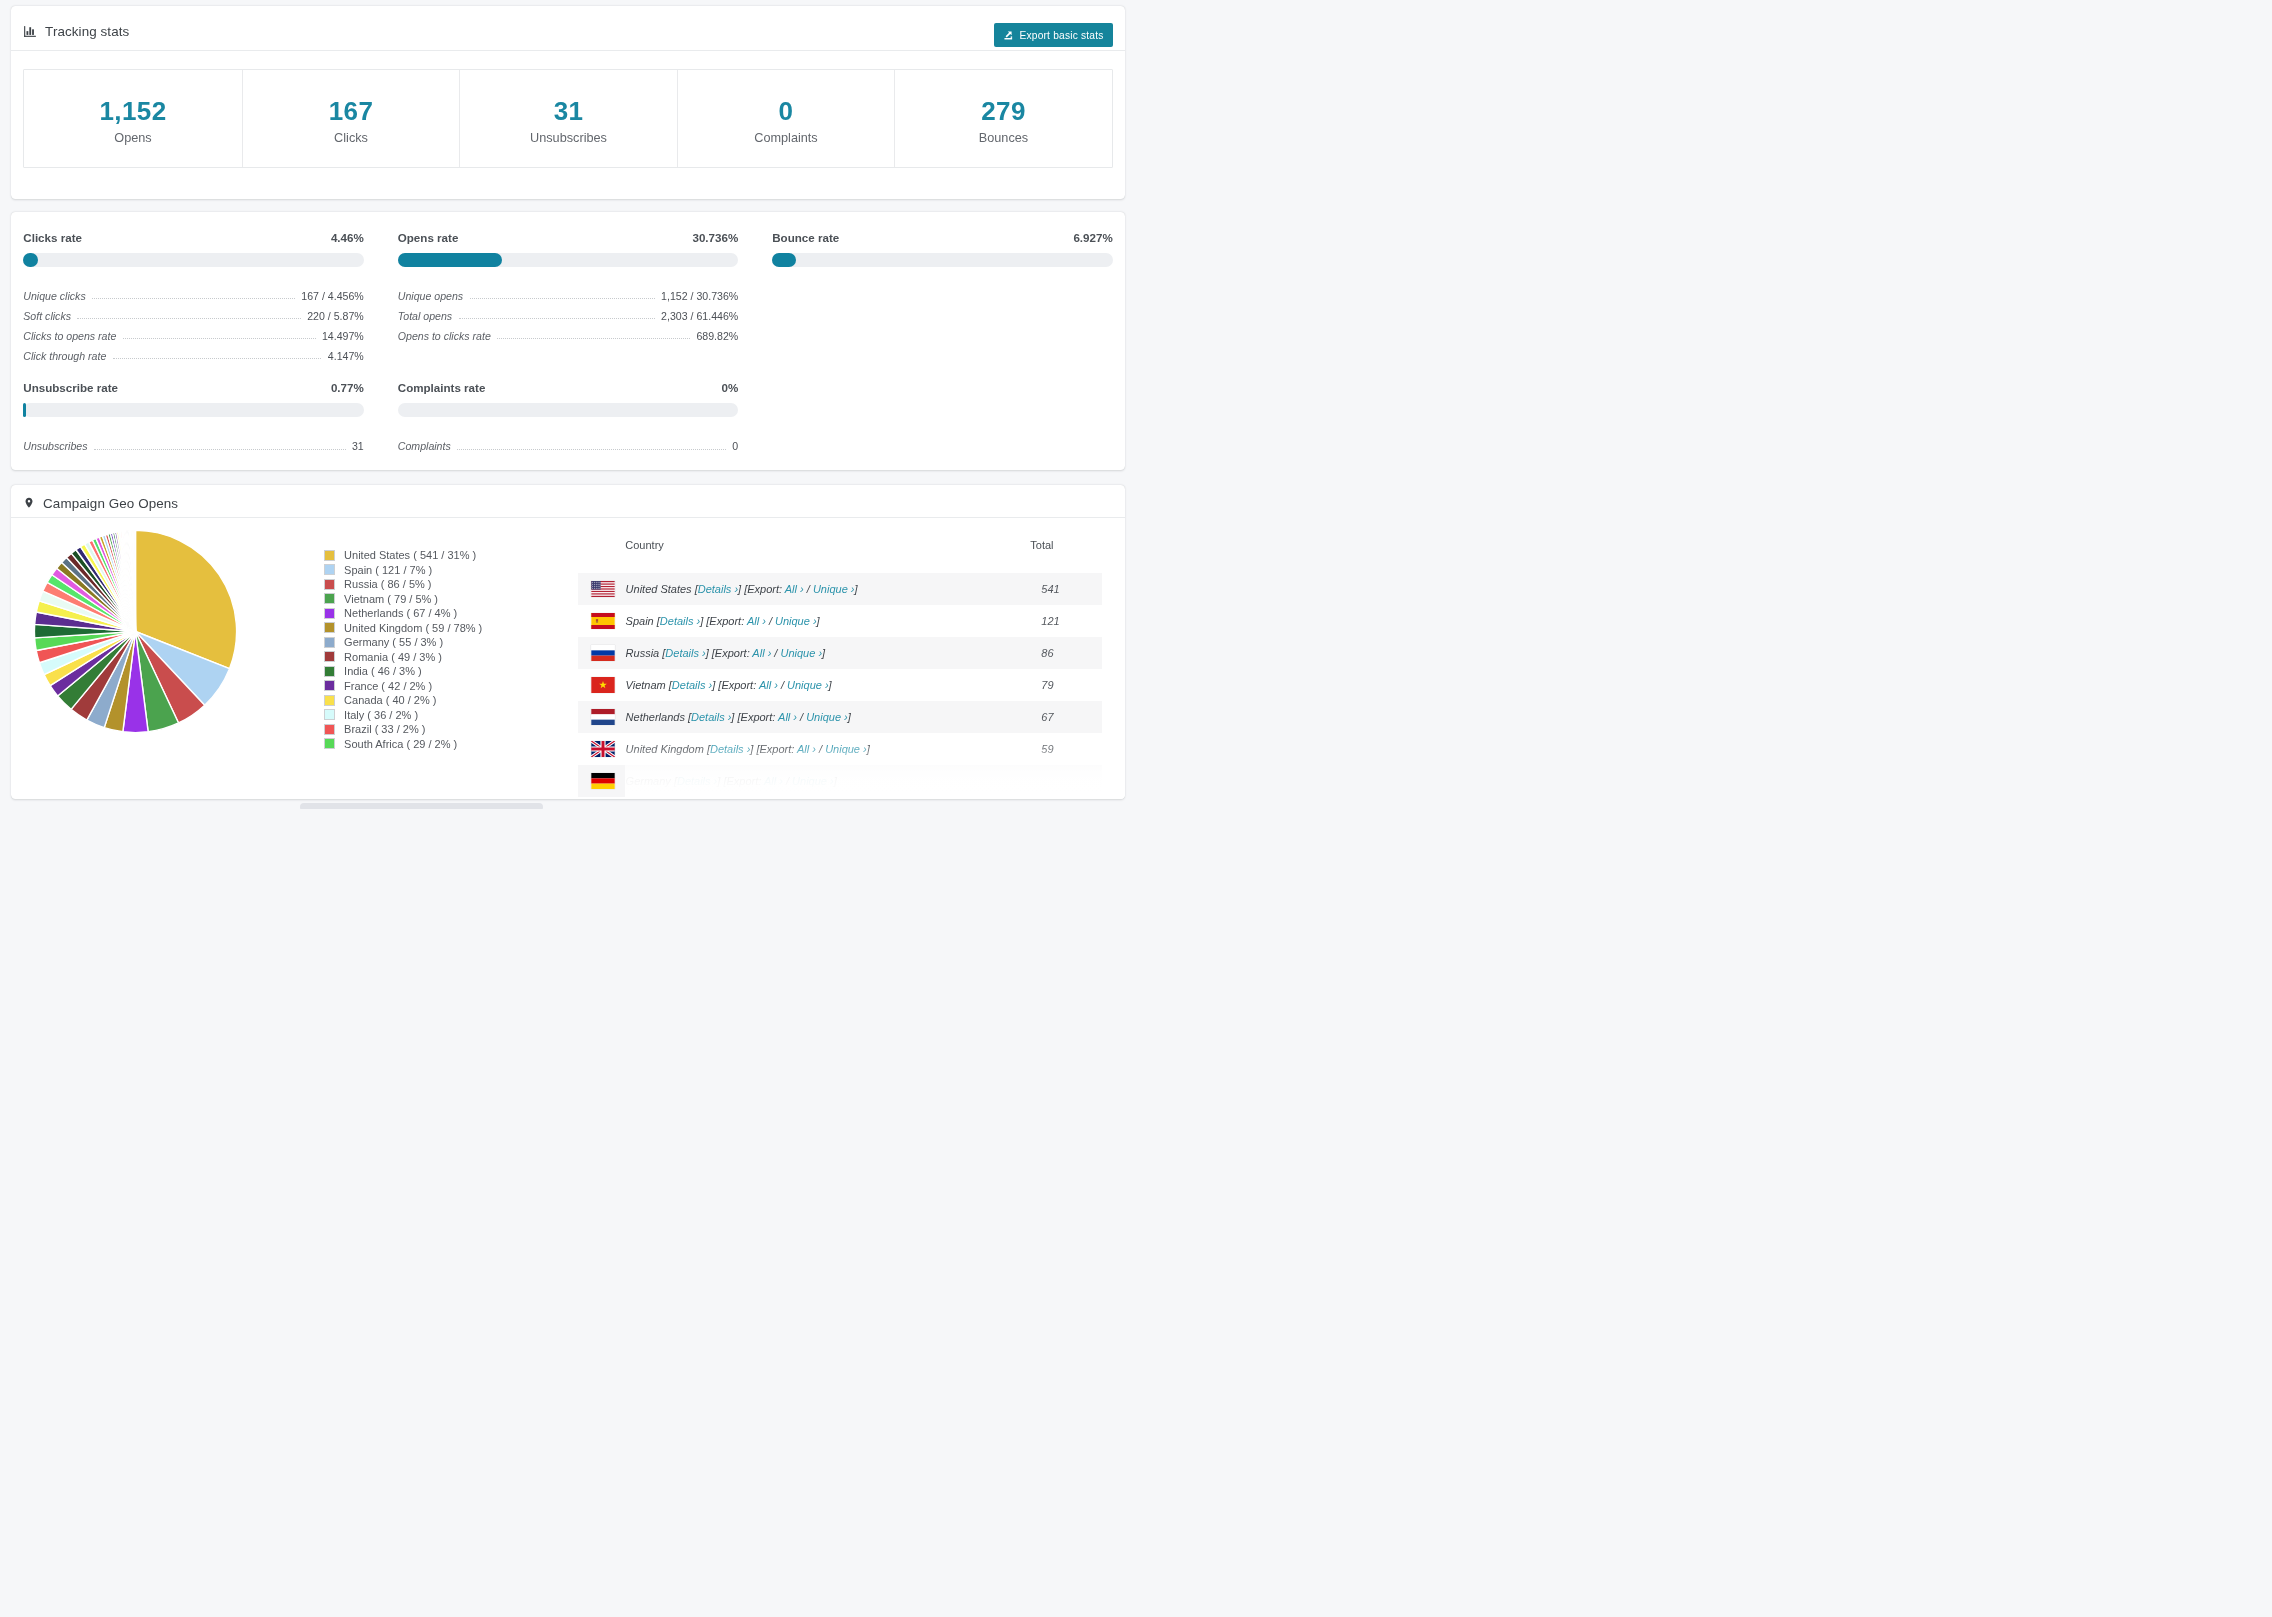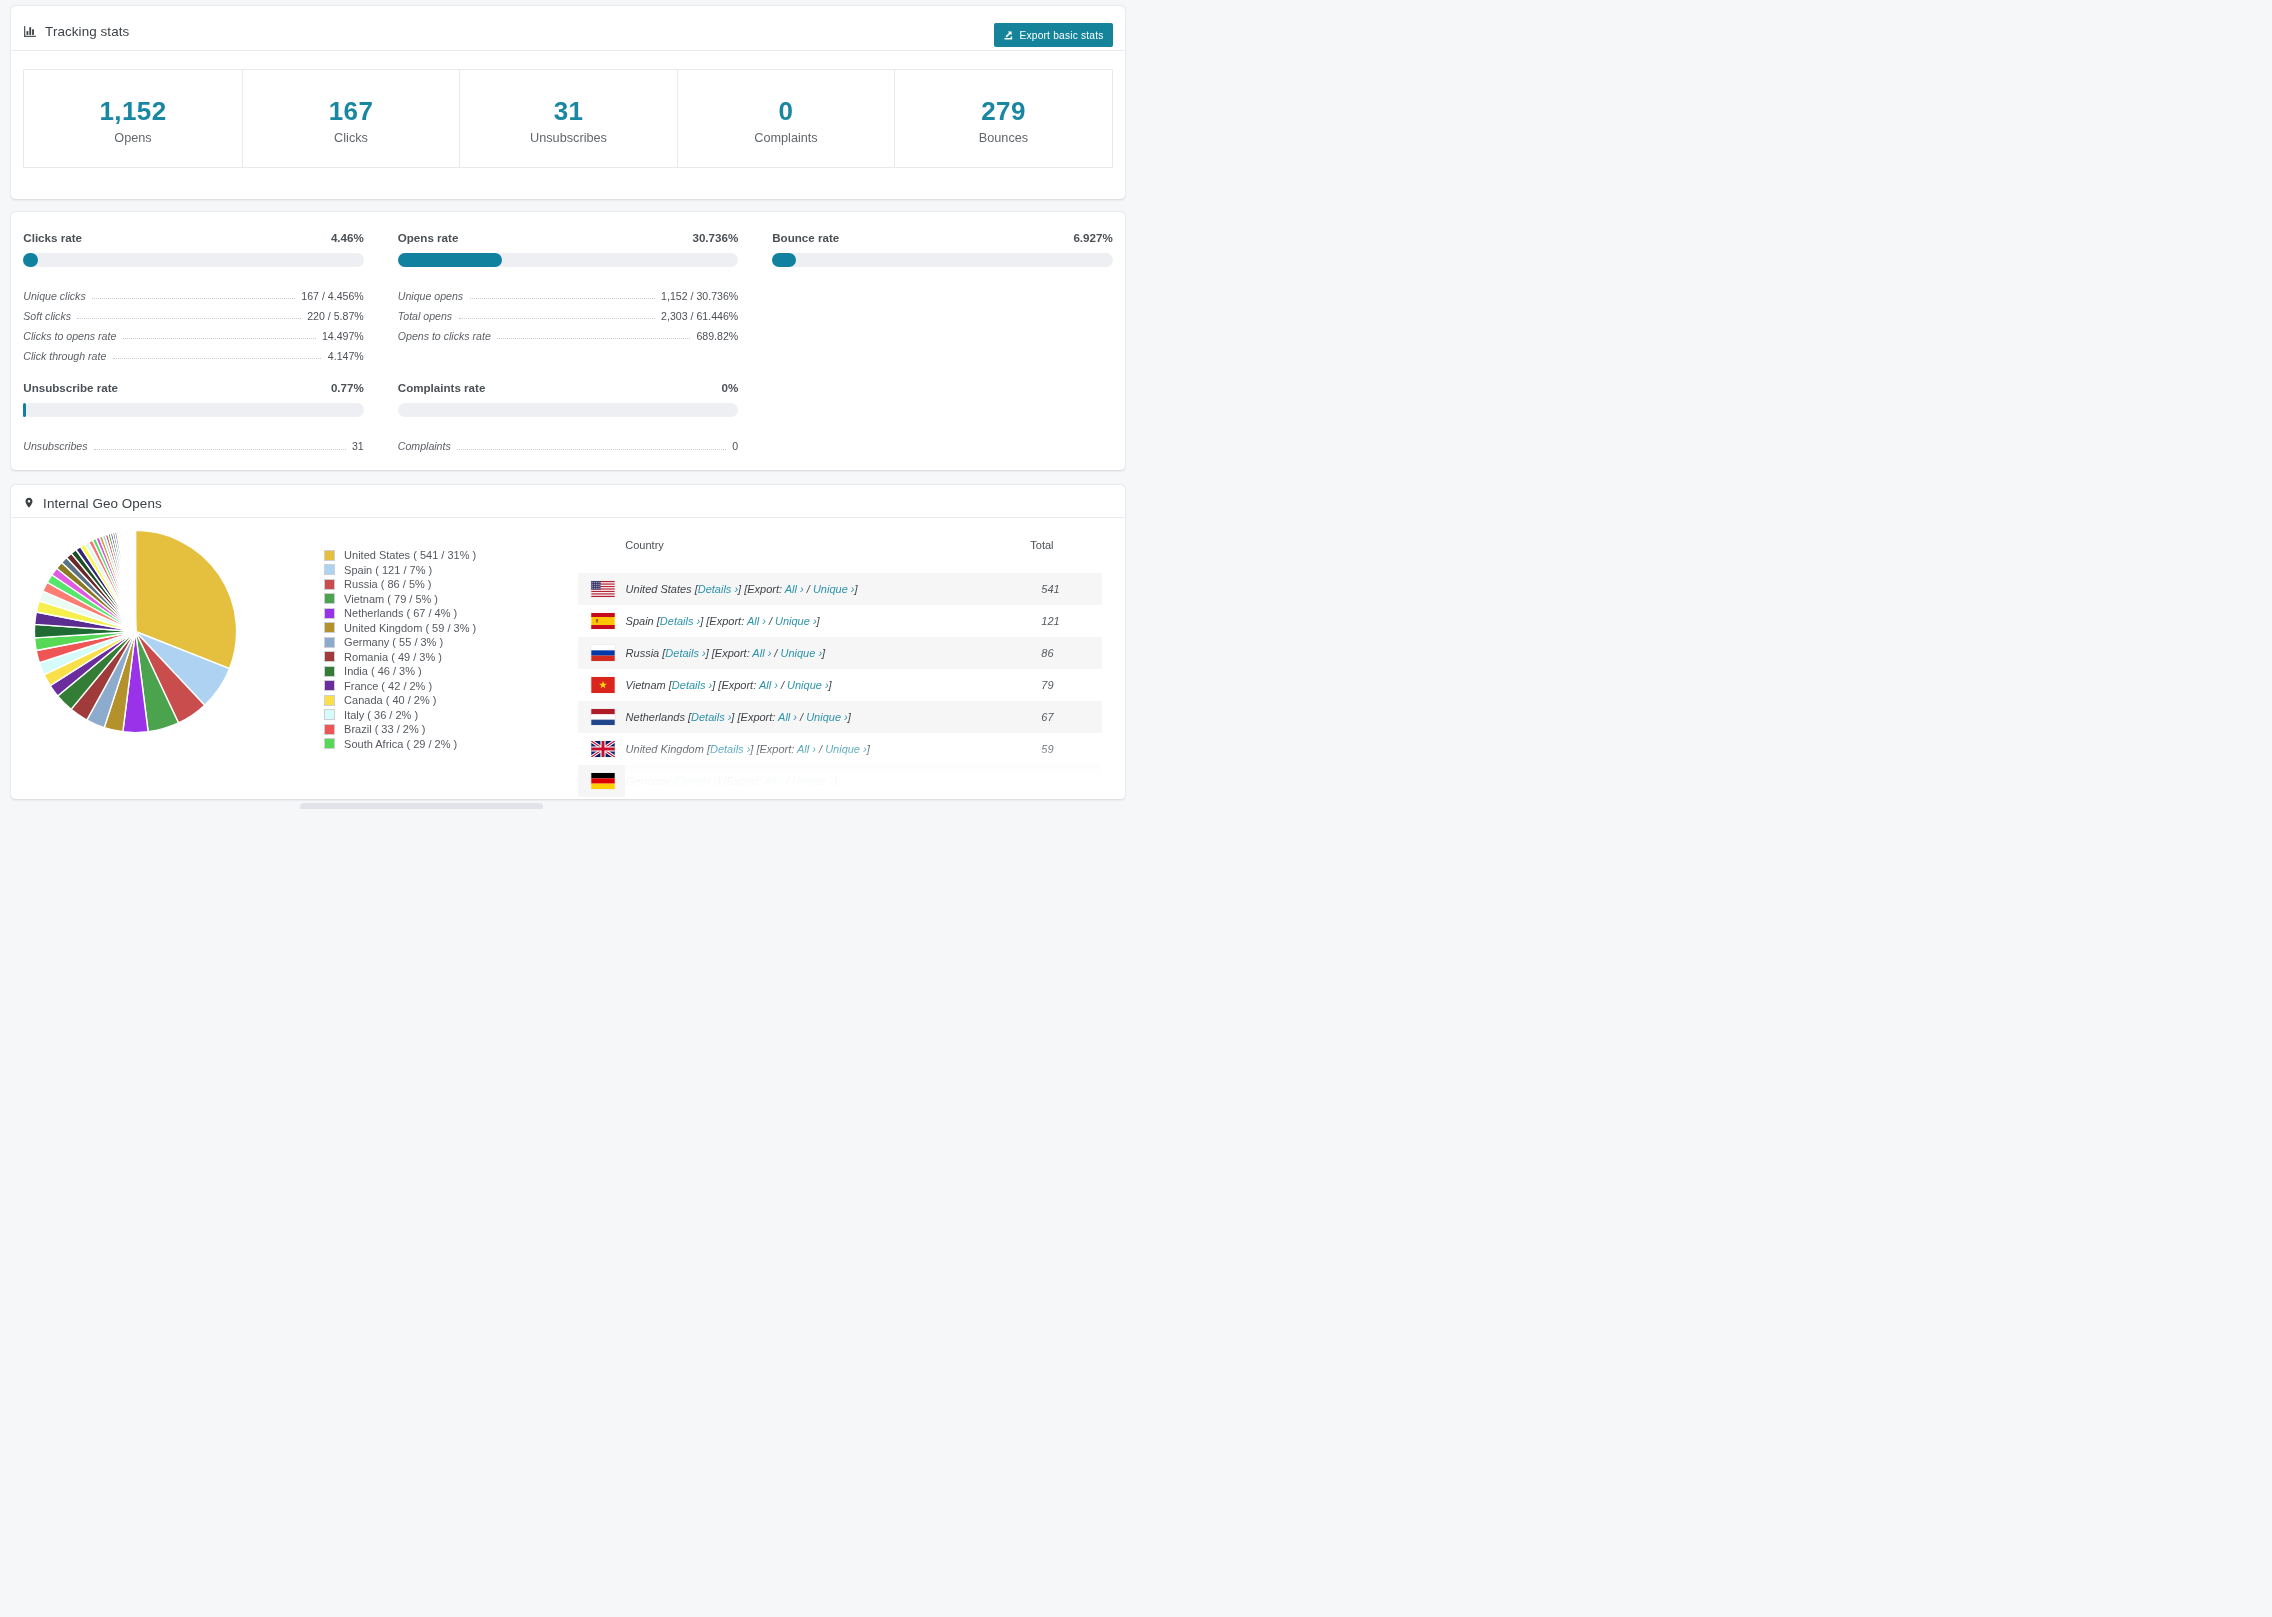--- a/index.html
+++ b/index.html
@@ -236,21 +236,21 @@
     </div>
 </div>
 
 <div class="card" id="card-geo">
   <div class="card-header">
     <span class="title-icon">
       <svg width="12" height="15.5" viewBox="0 0 24 24">
         <path fill="#3d4247" d="M12 2C8.13 2 5 5.13 5 8.99c0 5.25 7 13 7 13s7-7.75 7-13C19 5.13 15.87 2 12 2zm0 9.5a2.5 2.5 0 1 1 0-5 2.5 2.5 0 0 1 0 5z"></path>
       </svg>
     </span>
-    <span class="card-title">Internal Geo Opens</span>
+    <span class="card-title">Campaign Geo Opens</span>
   </div>
   <hr class="hdr-divider">
   <div class="geo-body">
     <div class="pie-wrap">
       <svg id="pie-svg" width="205" height="205" viewBox="0 0 290 290">
           <path d="M 145 145 L 145.00 2.00 A 143 143 0 0 1 277.96 197.64 Z" fill="#e5bf3e" stroke="#ffffff" stroke-width="2" stroke-linejoin="round"></path>
           <path d="M 145 145 L 277.96 197.64 A 143 143 0 0 1 242.89 249.24 Z" fill="#aed3f2" stroke="#ffffff" stroke-width="2" stroke-linejoin="round"></path>
           <path d="M 145 145 L 242.89 249.24 A 143 143 0 0 1 205.89 274.39 Z" fill="#c94d4d" stroke="#ffffff" stroke-width="2" stroke-linejoin="round"></path>
           <path d="M 145 145 L 205.89 274.39 A 143 143 0 0 1 162.92 286.87 Z" fill="#4ba34e" stroke="#ffffff" stroke-width="2" stroke-linejoin="round"></path>
           <path d="M 145 145 L 162.92 286.87 A 143 143 0 0 1 127.08 286.87 Z" fill="#9932e8" stroke="#ffffff" stroke-width="2" stroke-linejoin="round"></path>
@@ -326,21 +326,21 @@
         <div class="legend-item">
     <span class="swatch" style="background: rgb(75, 163, 78);"></span>
     <span class="legend-text">Vietnam ( 79 / 5% )</span>
   </div>
         <div class="legend-item">
     <span class="swatch" style="background: rgb(153, 50, 232);"></span>
     <span class="legend-text">Netherlands ( 67 / 4% )</span>
   </div>
         <div class="legend-item">
     <span class="swatch" style="background: rgb(179, 146, 43);"></span>
-    <span class="legend-text">United Kingdom ( 59 / 3% )</span>
+    <span class="legend-text">United Kingdom ( 59 / 78% )</span>
   </div>
         <div class="legend-item">
     <span class="swatch" style="background: rgb(141, 171, 204);"></span>
     <span class="legend-text">Germany ( 55 / 3% )</span>
   </div>
         <div class="legend-item">
     <span class="swatch" style="background: rgb(160, 59, 59);"></span>
     <span class="legend-text">Romania ( 49 / 3% )</span>
   </div>
         <div class="legend-item">

